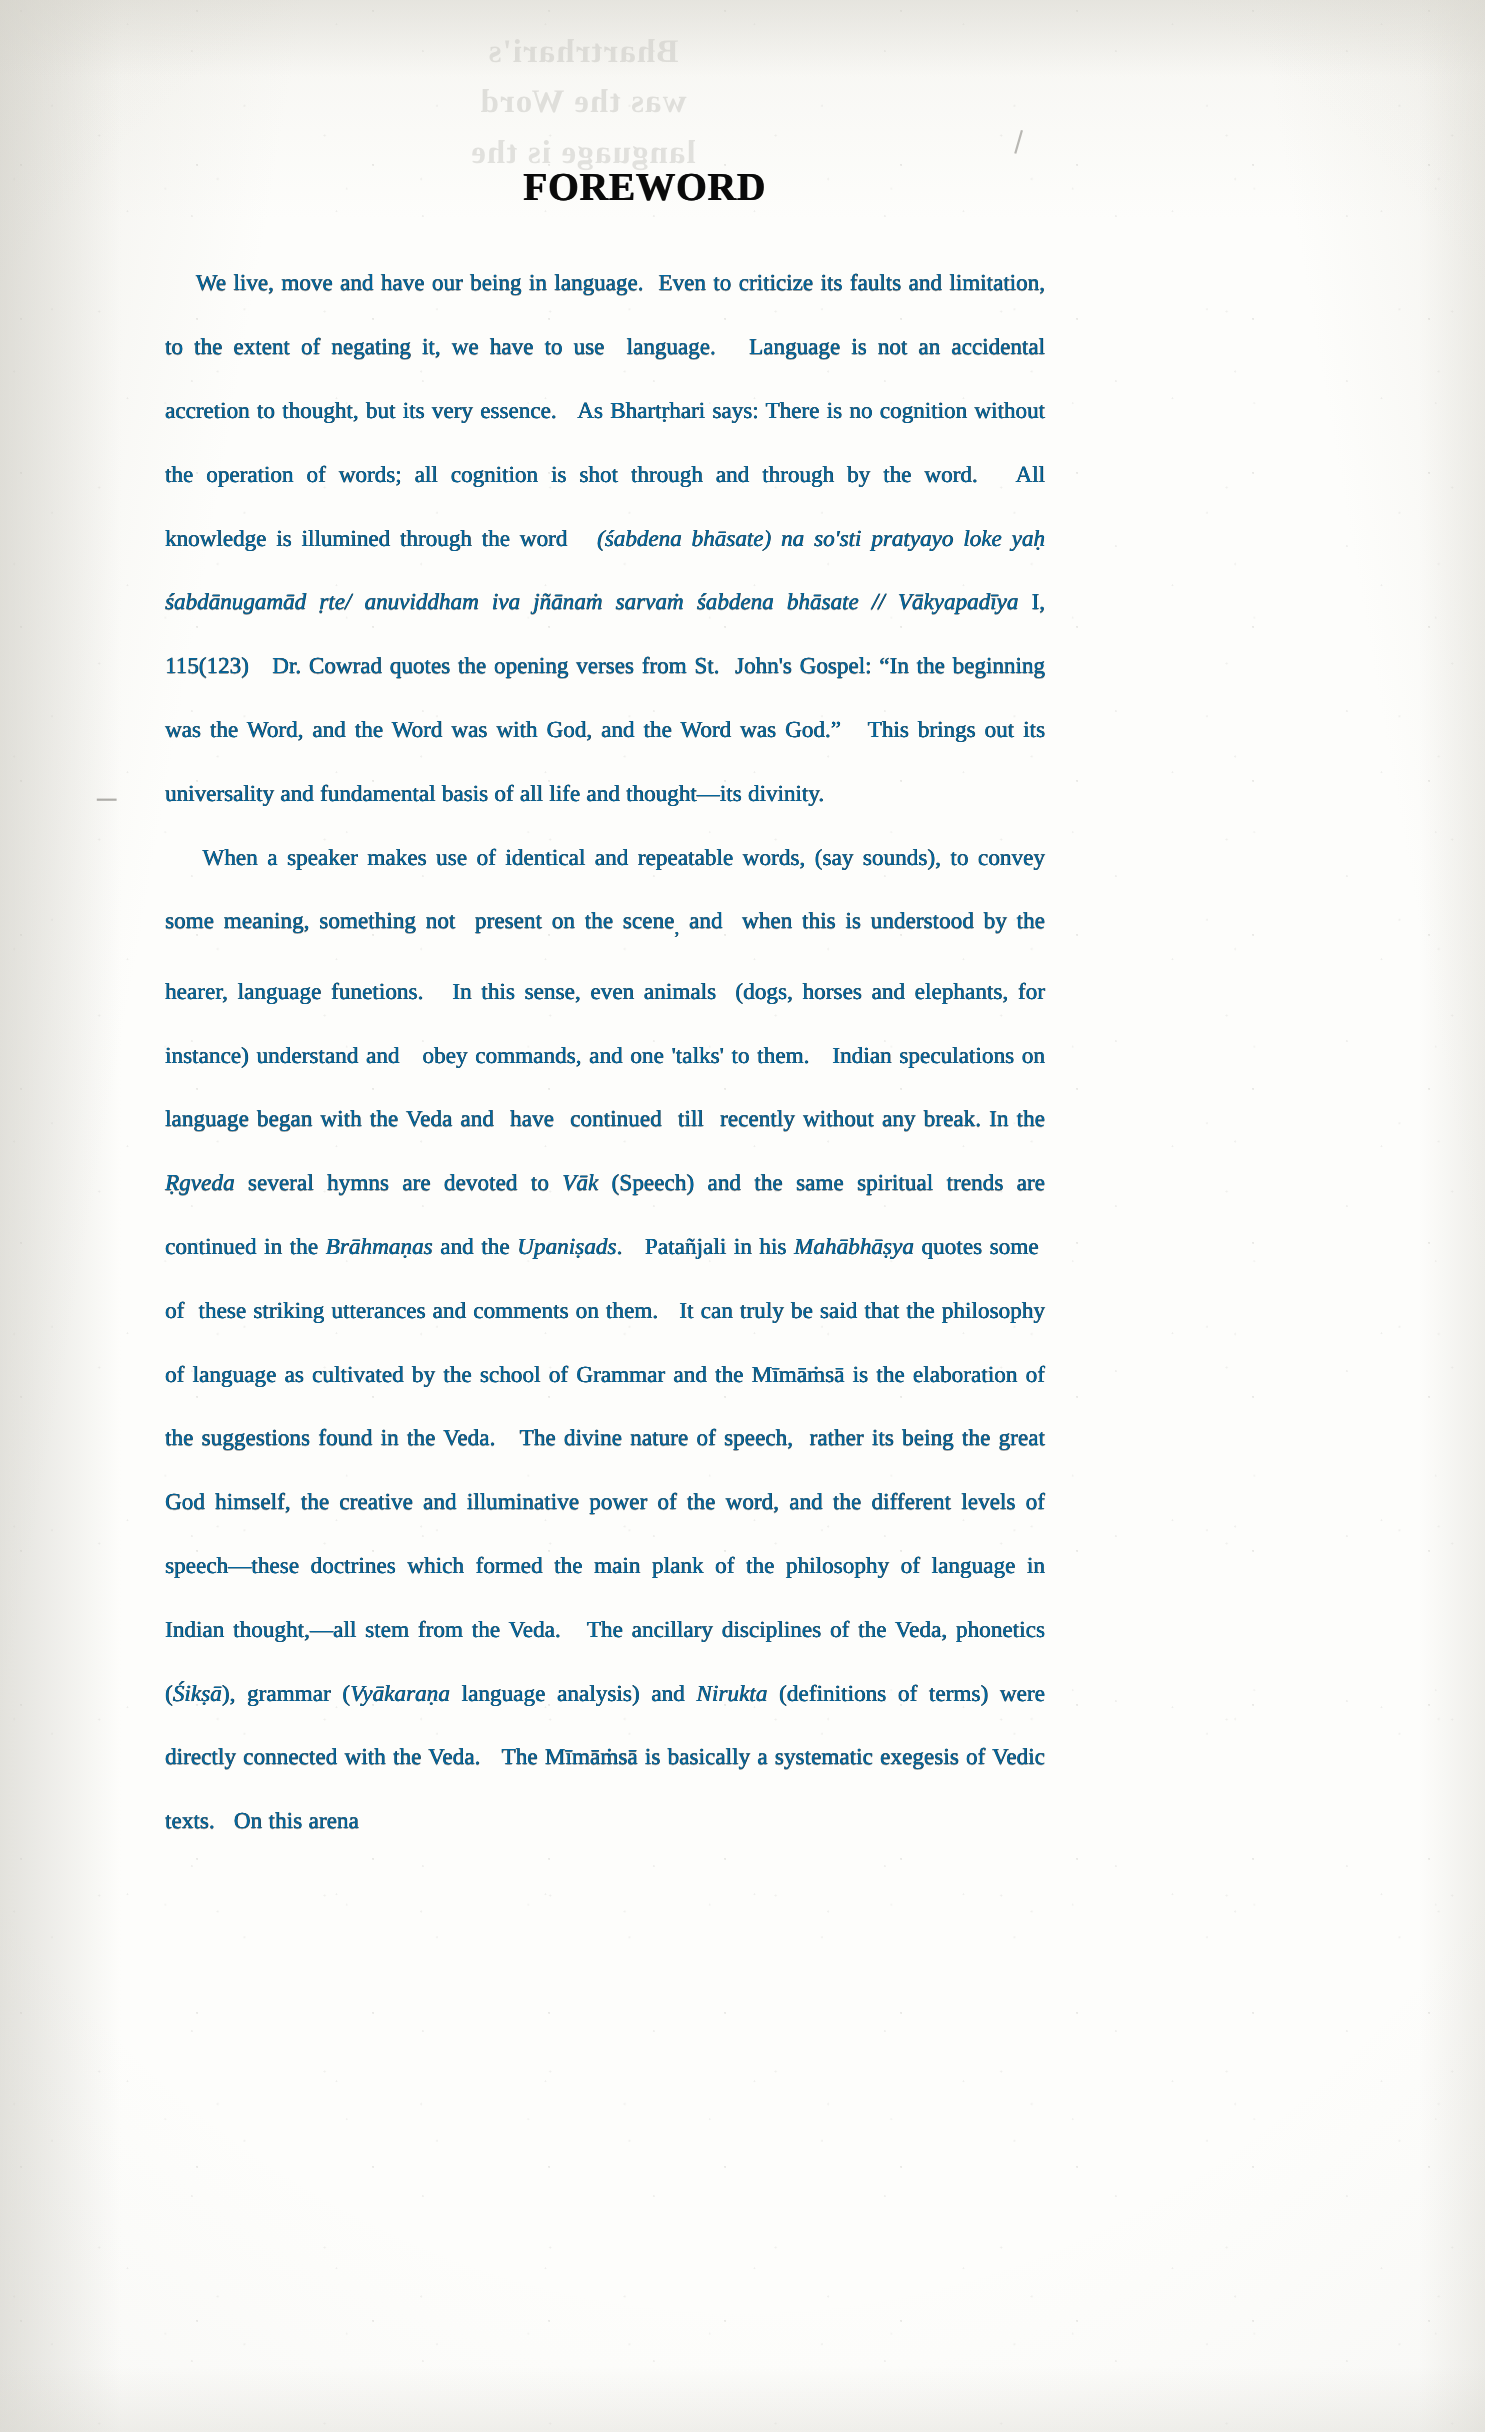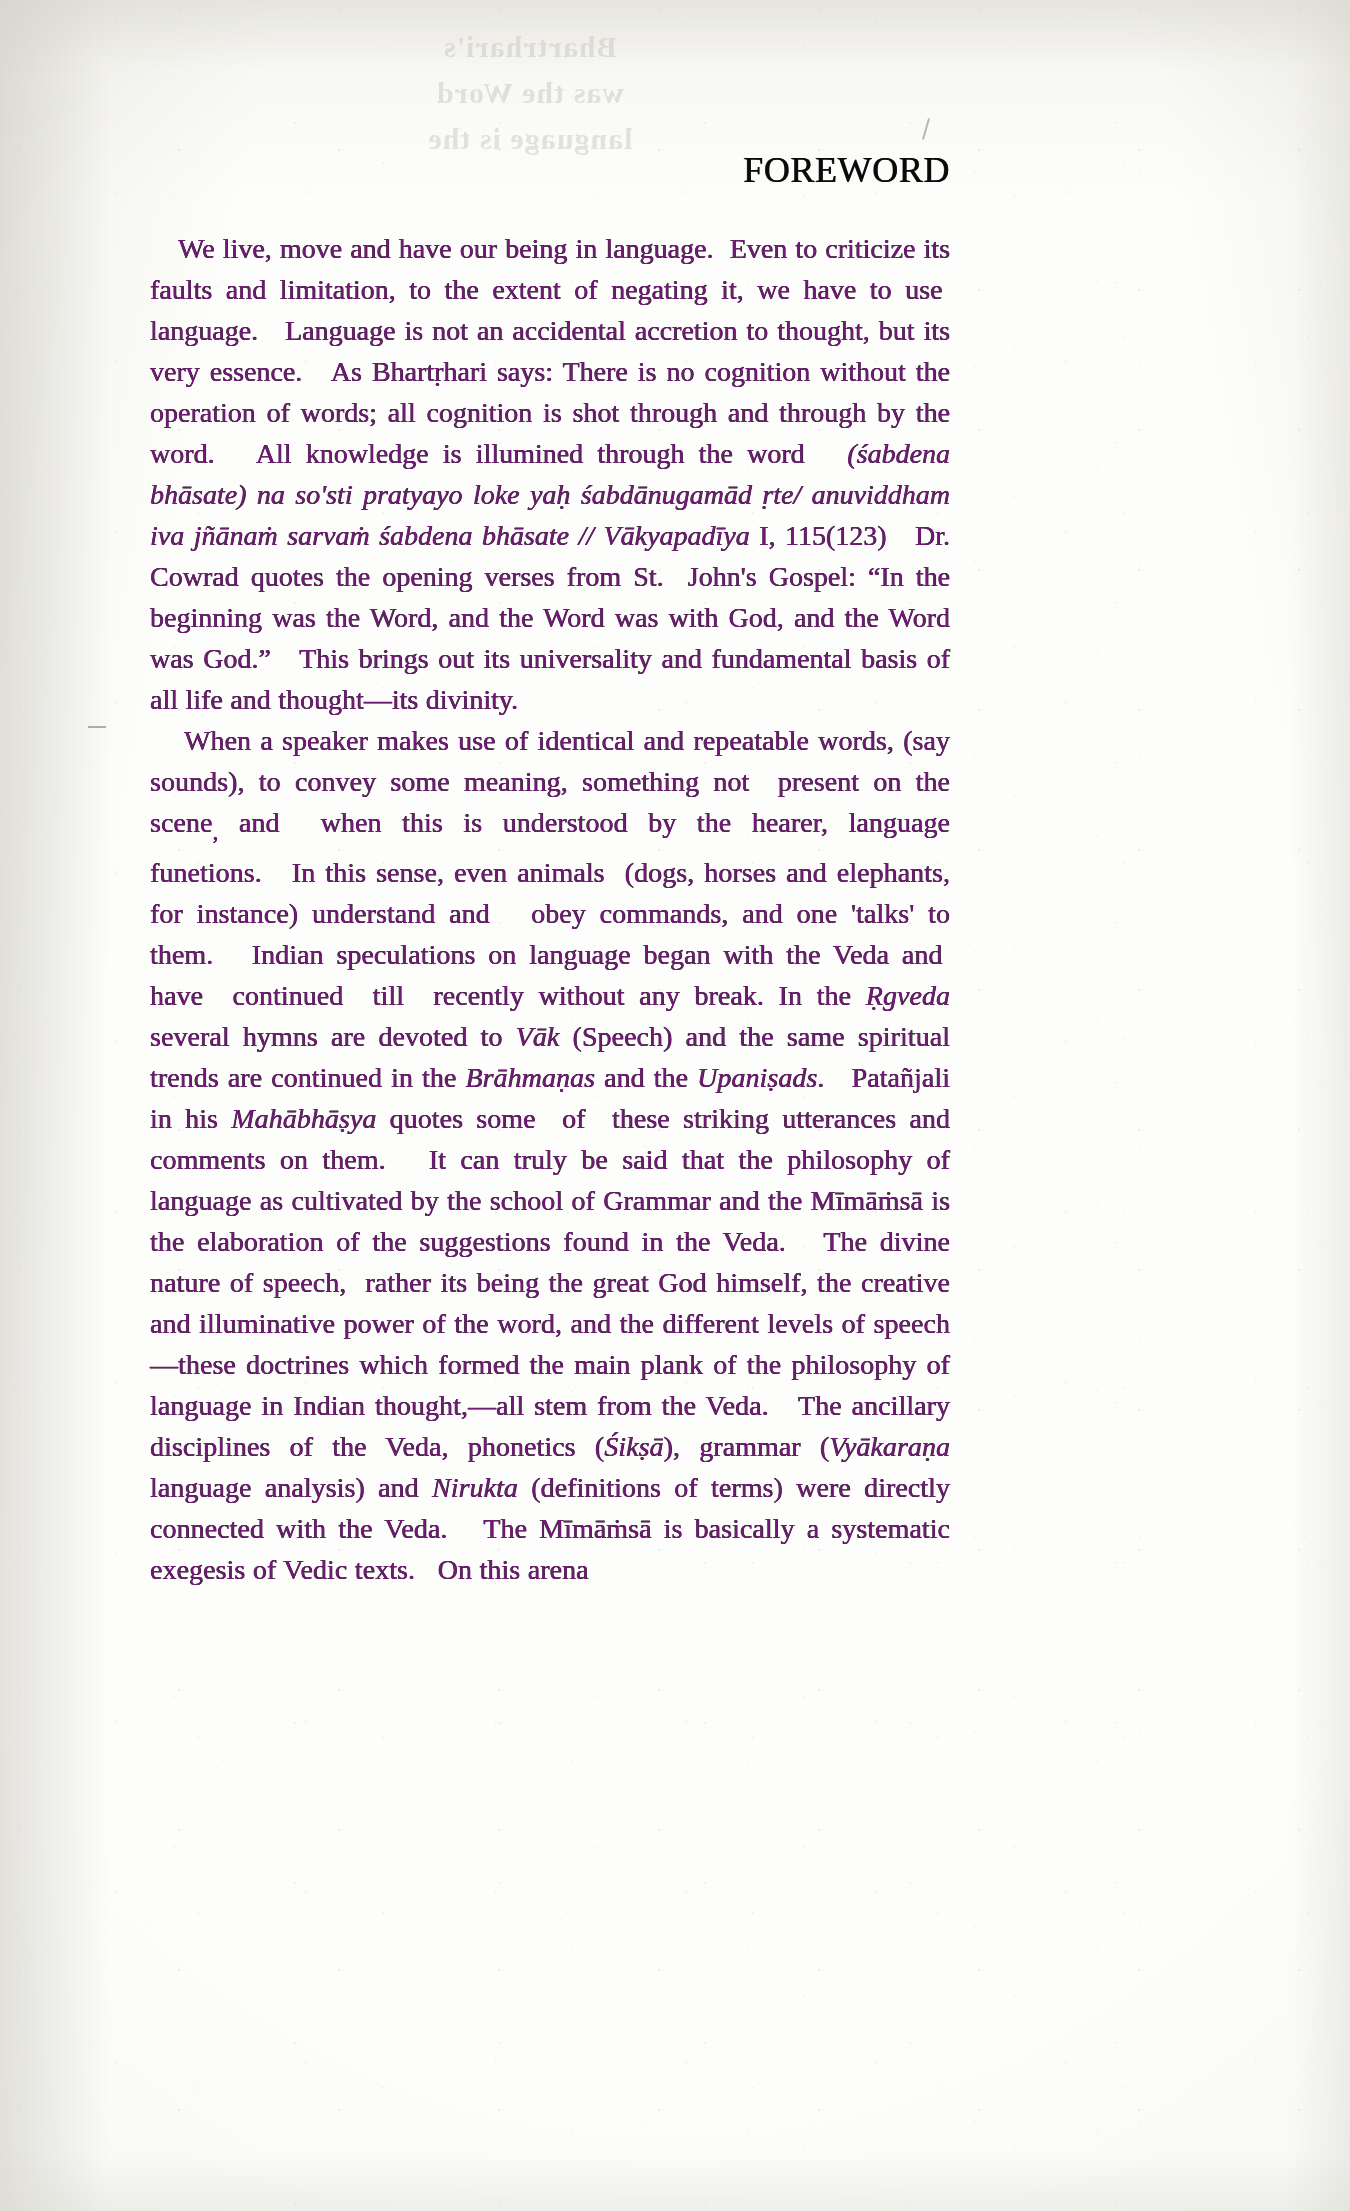--- a/index.html
+++ b/index.html
@@ -71,39 +71,39 @@
   .content {
     position: absolute;
     left: 150px;
     top: 0;
     width: 800px;
   }
 
   .heading {
     font-size: 36px;
     letter-spacing: 0.6px;
-    font-weight: 400;
-    text-align: right;
+    font-weight: 700;
+    text-align: center;
     margin: 0;
     padding-top: 152px;
     padding-left: 72px;
     line-height: 1;
     color: #0a0a0a;
     text-shadow: 0.4px 0 0 rgba(10,10,10,0.85), -0.4px 0 0 rgba(10,10,10,0.6);
   }
 
   .body-text {
     margin: 0;
     padding-top: 40px;
-    font-size: 28px;
-    line-height: 41px;
+    font-size: 21px;
+    line-height: 58px;
     text-align: justify;
     text-align-last: left;
     word-spacing: 0.5px;
-    color: #701a75;
+    color: #0369a1;
     text-shadow: 0.35px 0 0 rgba(12,12,12,0.8), -0.3px 0 0 rgba(12,12,12,0.55), 0 0.3px 0 rgba(12,12,12,0.4);
   }
 
   .body-text .para {
     display: block;
     text-indent: 34px;
   }
   .body-text .para.first { text-indent: 28px; }
 
   i, .it { font-style: italic; }

